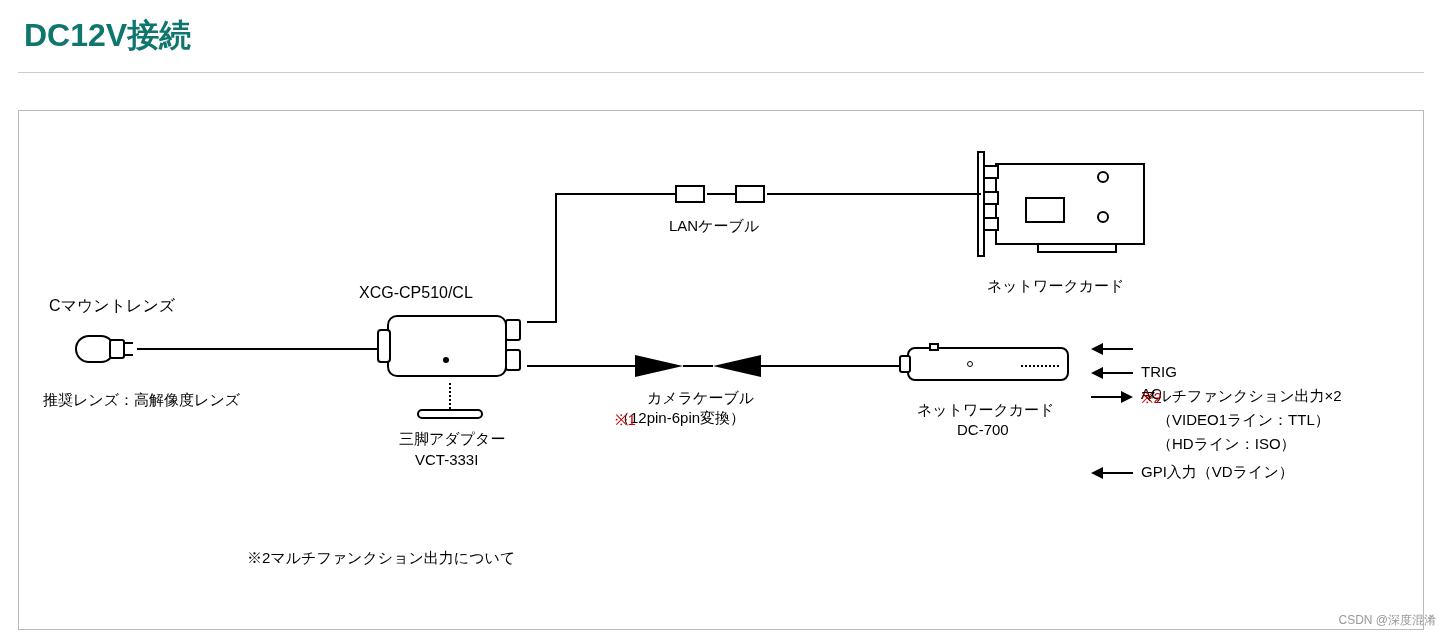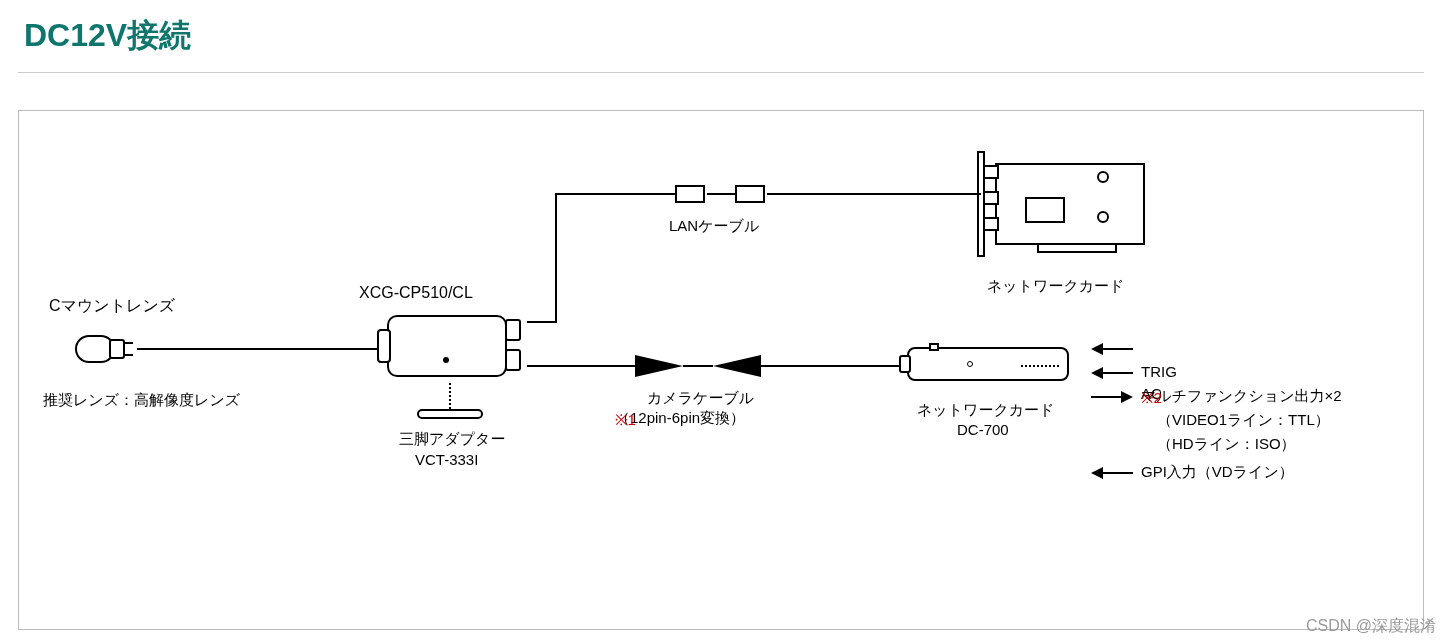--- a/index.html
+++ b/index.html
@@ -8,21 +8,21 @@
 hr.rule{position:absolute;left:18px;top:64px;width:1406px;border:none;border-top:1px solid #ccc;}
 .diagram{position:absolute;left:18px;top:110px;width:1406px;height:520px;border:1px solid #bbb;box-sizing:border-box;}
 .diagram *{position:absolute;box-sizing:border-box;}
 .lbl{color:#000000;font-size:16px;white-space:nowrap;}
 .lbl.small{font-size:15px;}
 .red{color:#c00;}
 .wire{background:#000;}
 .arrow-l,.arrow-r{width:0;height:0;border-top:6px solid transparent;border-bottom:6px solid transparent;}
 .arrow-l{border-right:12px solid #000;}
 .arrow-r{border-left:12px solid #000;}
-.watermark{position:absolute;right:10px;bottom:4px;font-size:16px;color:#999;}
+.watermark{position:absolute;right:10px;bottom:12px;font-size:12px;color:#999;}
 </style>
 </head>
 <body>
 
 <div class="page">
   <div class="title">DC12V接続</div>
   <hr class="rule">
 
   <div class="diagram">
 
@@ -109,16 +109,17 @@
       <span>マルチファンクション出力×2</span>
         <span class="red">※2</span>
     </div>
     <div class="lbl small" style="left:1138px;top:300px;">（VIDEO1ライン：TTL）</div>
     <div class="lbl small" style="left:1138px;top:324px;">（HDライン：ISO）</div>
 
     <div class="arrow-l" style="left:1072px;top:356px;"></div>
     <div class="wire" style="left:1084px;top:361px;width:30px;height:2px;"></div>
     <div class="lbl small" style="left:1122px;top:352px;">GPI入力（VDライン）</div>
 
+    <div class="lbl small" style="left:228px;top:438px;">※2マルチファンクション出力について</div>
   </div>
 
   <div class="watermark">CSDN @深度混淆</div>
 </div>
 
 </body></html>

